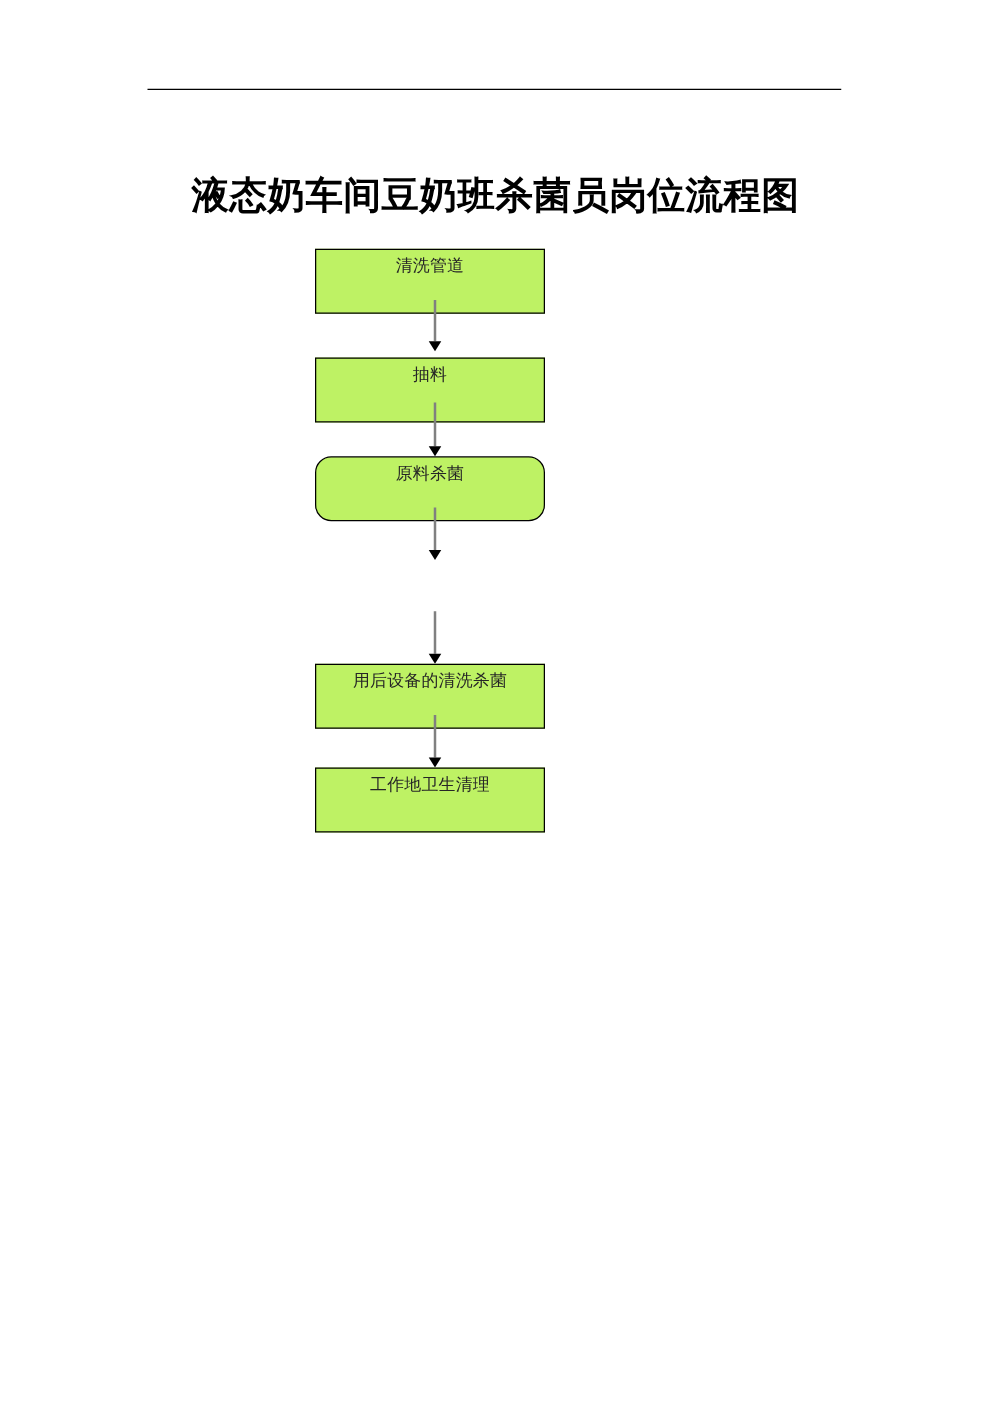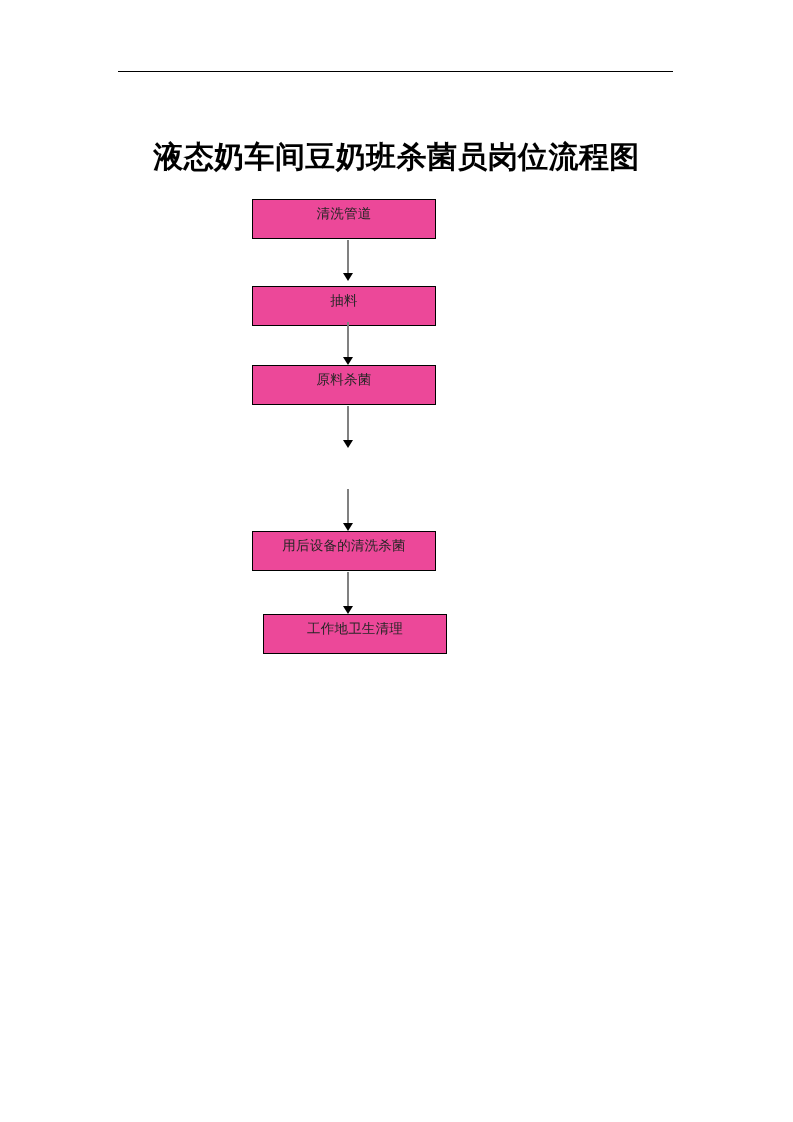--- a/index.html
+++ b/index.html
@@ -56,24 +56,24 @@
     left: 252px;
     top: 199px;
     width: 184px;
     height: 458px;
   }
 
   .flow-node {
     position: absolute;
     left: 0;
     width: 184px;
-    height: 40px;
+    height: 52px;
     box-sizing: border-box;
     border: 1.4px solid #000000;
-    background: #ec4899;
+    background: #bef264;
   }
 
   .flow-node-label {
     display: block;
     text-align: center;
     font-family: "DejaVu Serif", "Liberation Serif", serif;
     font-size: 13.5px;
     line-height: 16px;
     color: #262626;
     padding-top: 5px;
@@ -100,24 +100,24 @@
     width: 0;
     height: 0;
     border-left: 5px solid transparent;
     border-right: 5px solid transparent;
     border-top: 8px solid #000000;
   }
 
   
   .n0 { top: 0px; }
   .n1 { top: 87px; }
-  .n2 { top: 166px; }
+  .n2 { top: 166px; border-radius: 13px; }
   .n3 { top: 249px; }
   .n4 { top: 332px; }
-  .n5 { top: 415px; margin-left: 11px; }
+  .n5 { top: 415px; }
 
   
   .c0 { top: 41px; height: 41px; }
   .c1 { top: 123px; height: 43px; }
   .c2 { top: 207px; height: 42px; }
   .c3 { top: 290px; height: 42px; }
   .c4 { top: 373px; height: 42px; }
 </style>
 </head>
 <body>

